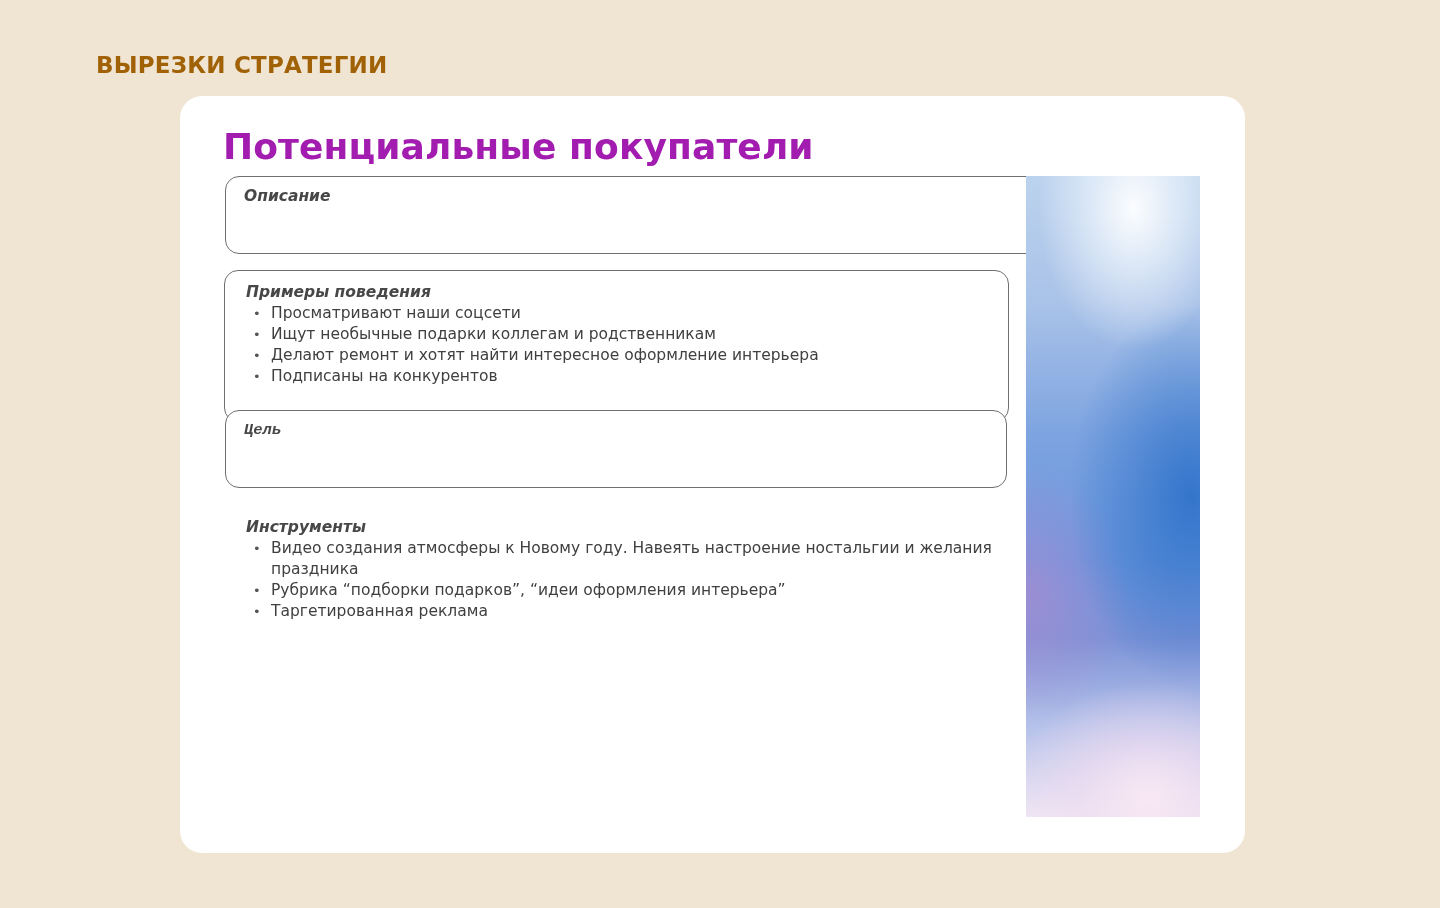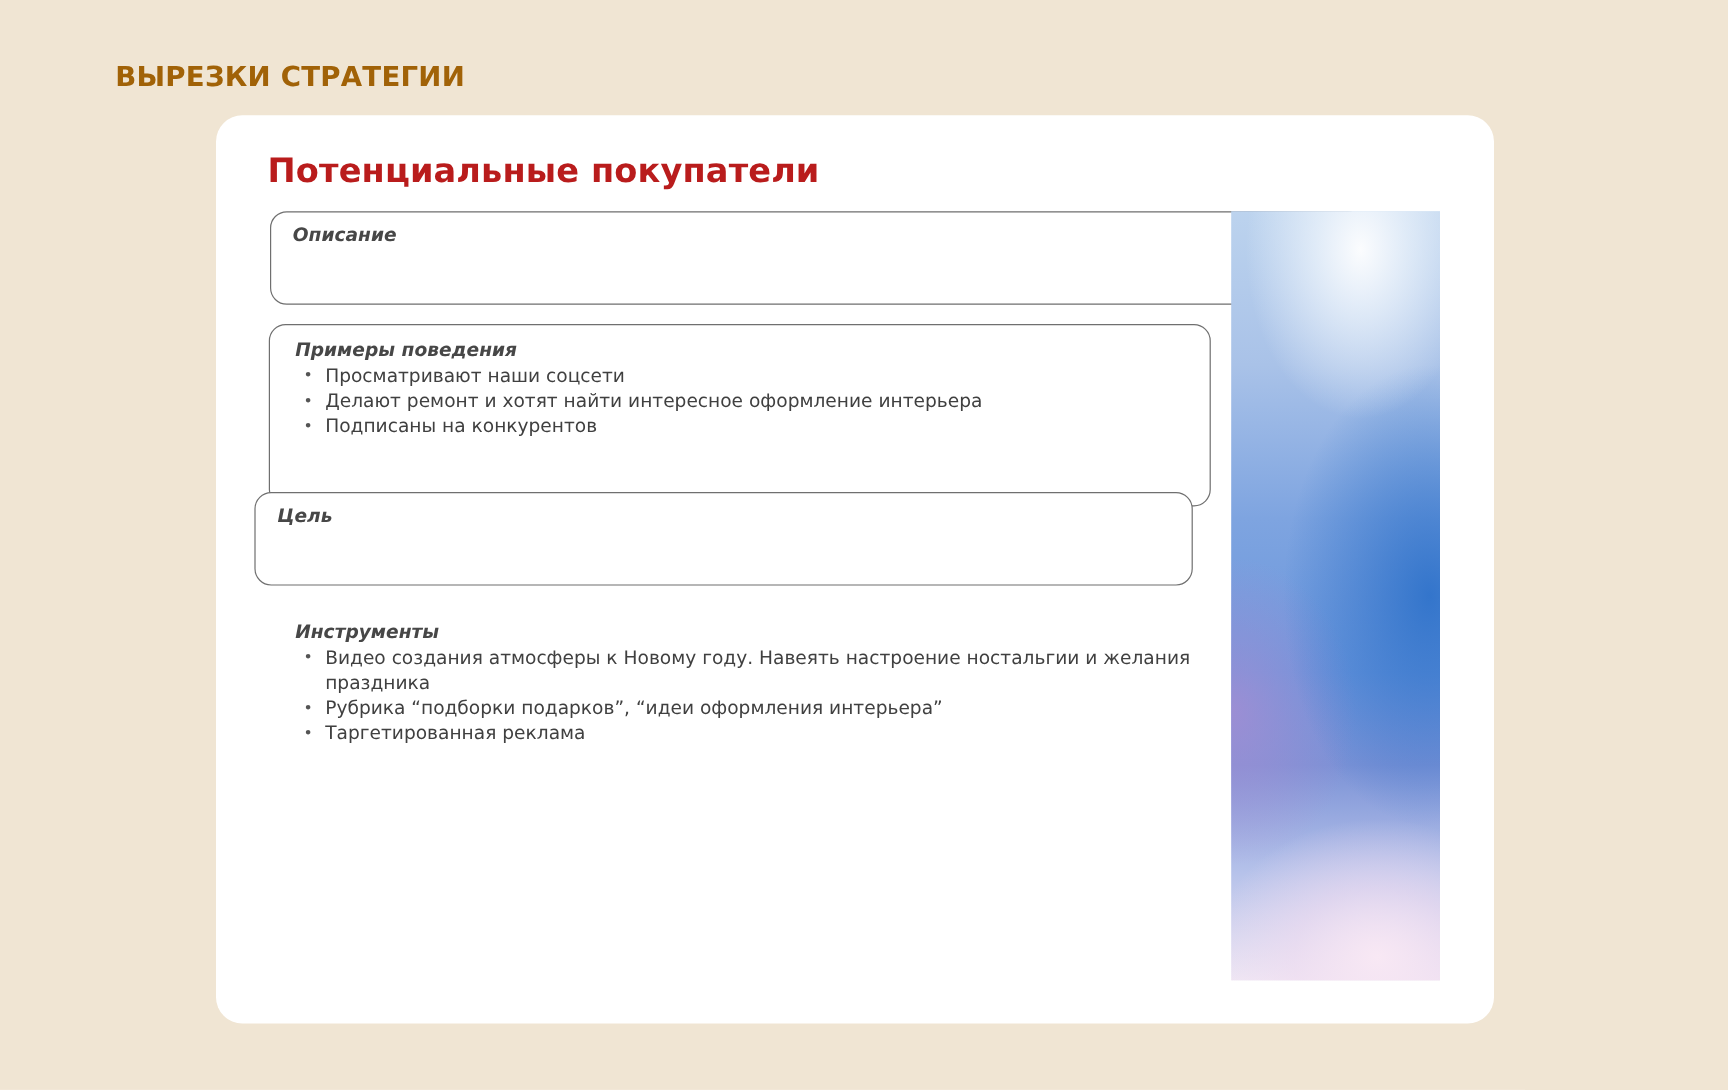--- a/index.html
+++ b/index.html
@@ -32,23 +32,23 @@
       top: 96px;
       width: 1065px;
       height: 757px;
       background: #ffffff;
       border-radius: 22px;
     }
     .card-title {
       position: absolute;
       left: 43px;
       top: 30px;
-      font-size: 28px;
+      font-size: 36px;
       font-weight: bold;
-      color: #b91c1c;
+      color: #a21caf;
       letter-spacing: 0.1px;
     }
     .block {
       position: absolute;
       border: 1.5px solid #6f6f6f;
       border-radius: 14px;
       background: #ffffff;
     }
     .block-heading {
       font-size: 15.5px;
@@ -68,21 +68,21 @@
     .bullets li::before {
       content: "•";
       position: absolute;
       left: 7px;
       top: 0;
       font-size: 13px;
       color: #555;
     }
     #block-desc { left: 45px; top: 80px; width: 912px; height: 78px; padding: 9px 0 0 18px; }
     #block-behav { left: 44px; top: 174px; width: 785px; height: 152px; padding: 11px 0 0 21px; }
-    #block-goal { left: 32px; top: 314px; width: 782px; height: 78px; padding: 9px 0 0 18px; }
+    #block-goal { left: 45px; top: 314px; width: 782px; height: 78px; padding: 9px 0 0 18px; font-family: Liberation Mono, monospace; }
     #block-tools { left: 45px; top: 421px; width: 782px; height: 130px; padding: 0 0 0 21px; border: none; }
     #block-desc li, #block-goal li { padding-right: 30px; }
     .gradient-panel {
       position: absolute;
       left: 846px;
       top: 80px;
       width: 174px;
       height: 641px;
       background:
         radial-gradient(ellipse 55% 22% at 62% 5%, rgba(255,255,255,0.95) 0%, rgba(240,246,252,0.7) 40%, rgba(220,232,248,0) 100%),
@@ -102,20 +102,21 @@
     <div class="card-title">Потенциальные покупатели</div>
 
     <div class="block" id="block-desc">
       <div class="block-heading">Описание</div>
     </div>
 
     <div class="block" id="block-behav">
       <div class="block-heading">Примеры поведения</div>
       <ul class="bullets">
         <li>Просматривают наши соцсети</li>
+        <li>Ищут необычные подарки коллегам и родственникам</li>
         <li>Делают ремонт и хотят найти интересное оформление интерьера</li>
         <li>Подписаны на конкурентов</li>
       </ul>
     </div>
 
     <div class="block" id="block-goal">
       <div class="block-heading">Цель</div>
     </div>
 
     <div class="block" id="block-tools">

